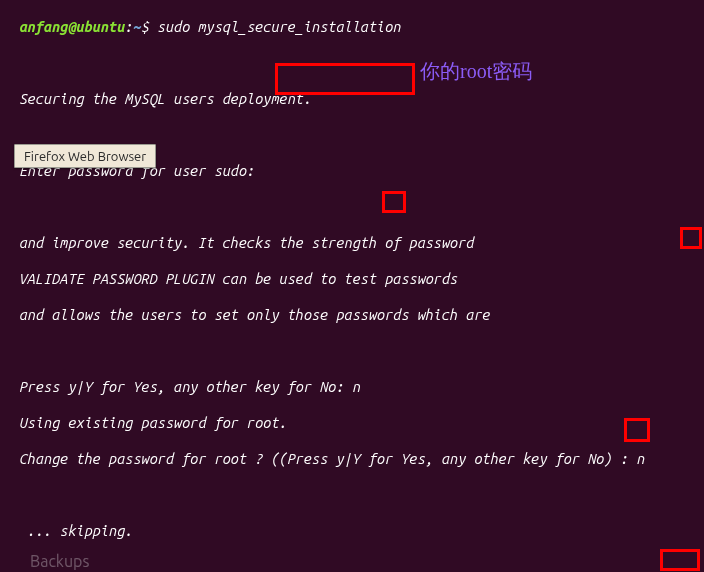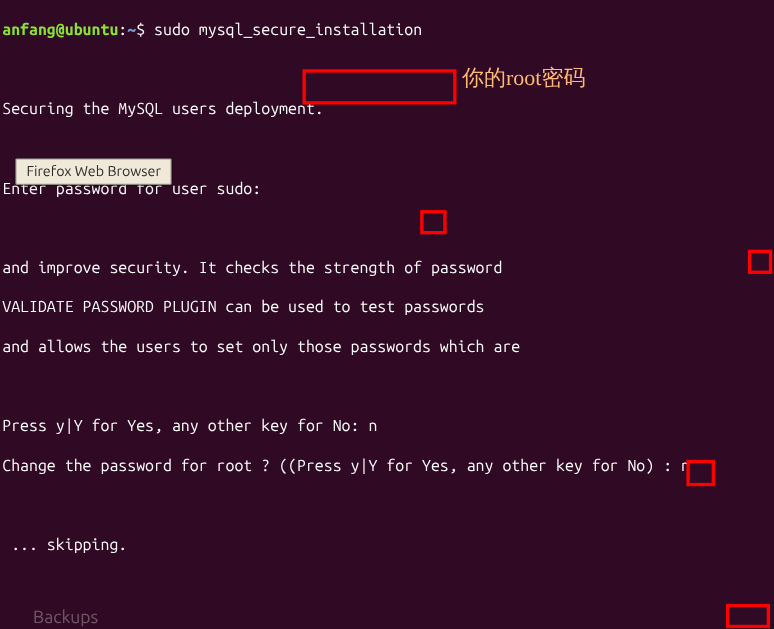--- a/index.html
+++ b/index.html
@@ -11,24 +11,25 @@
     font-family: "Ubuntu Mono", "DejaVu Sans Mono", Consolas, monospace;
     font-size: 14.5px;
     line-height: 18px;
     color: #ffffff;
     overflow: hidden;
     position: relative;
   }
   .terminal {
     position: relative;
     white-space: pre;
-    padding: 0 2px;
+    padding: 0 19px;
     width: 704px;
     height: 504px;
     box-sizing: border-box;
+    font-style: italic;
   }
   .prompt-user { color: #8ae234; font-weight: bold; }
   .prompt-host { color: #8ae234; font-weight: bold; }
   .prompt-at   { color: #8ae234; font-weight: bold; }
   .prompt-colon{ color: #ffffff; }
   .prompt-path { color: #729fcf; font-weight: bold; }
   .prompt-dollar{ color: #ffffff; }
   .cmd { color: #ffffff; }
   .line { display:block; }
   .blank { display:block; height:18px; }
@@ -36,21 +37,21 @@
   
   .box {
     border: 3px solid #ff0000;
     position: absolute;
     box-sizing: border-box;
     pointer-events: none;
   }
 
   .annotation {
     position: absolute;
-    color: #fdba74;
+    color: #8b5cf6;
     font-family: "SimSun","Songti SC",serif;
     font-size: 20px;
     line-height: 22px;
     pointer-events: none;
   }
 
   
   .tooltip {
     position: absolute;
     left: 14px;
@@ -86,20 +87,21 @@
 <span class="blank"></span>
 <span class="line">Securing the MySQL users deployment.</span>
 <span class="blank"></span>
 <span class="line">Enter password for user sudo: </span>
 <span class="blank"></span>
 <span class="line">and improve security. It checks the strength of password</span>
 <span class="line">VALIDATE PASSWORD PLUGIN can be used to test passwords</span>
 <span class="line">and allows the users to set only those passwords which are</span>
 <span class="blank"></span>
 <span class="line"><span>Press y|Y for Yes, any other key for No: </span><span>n</span></span>
+<span class="line">Using existing password for root.</span>
 <span class="line"><span>Change the password for root ? ((Press y|Y for Yes, any other key for No) : </span><span>n</span></span>
 <span class="blank"></span>
 <span class="line"> ... skipping.</span>
 
 
 
 
 
 
 

